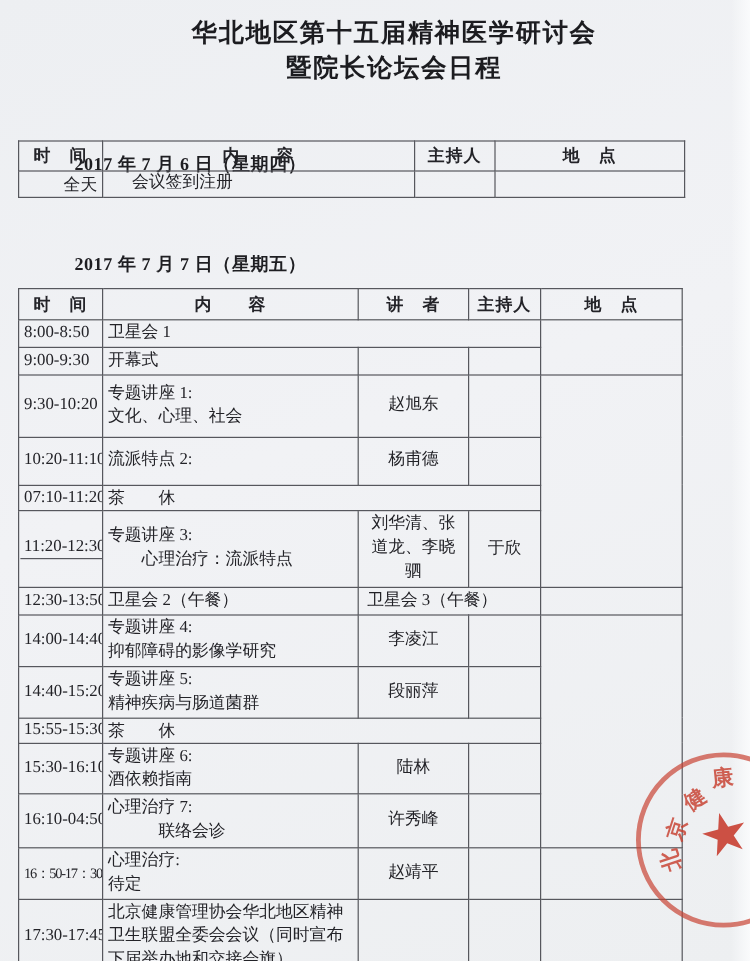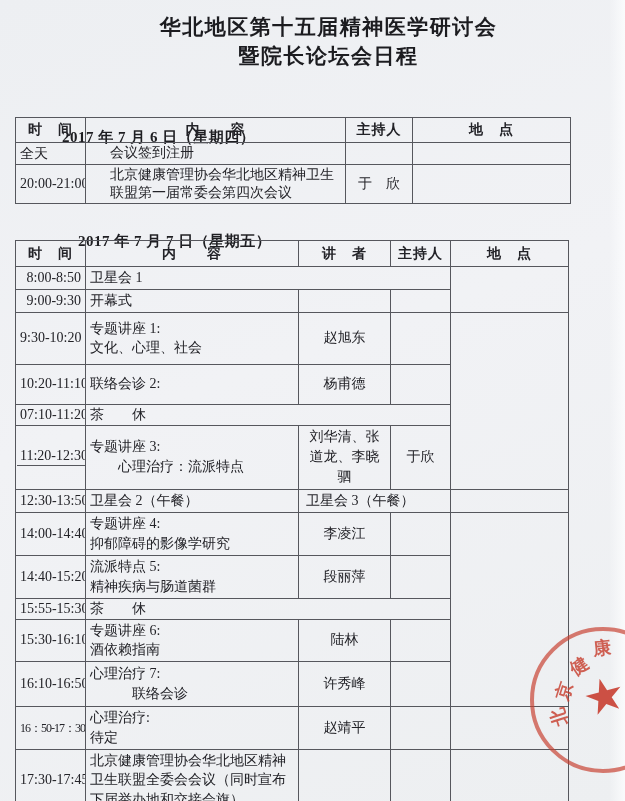--- a/index.html
+++ b/index.html
@@ -18,38 +18,38 @@
   }
   .doc-title{
     position:absolute;top:13px;left:16px;width:100%;
     text-align:center;font-size:21px;font-weight:bold;
     line-height:1.37;letter-spacing:1.5px;color:#1c1c20;
   }
   .date-heading{
     position:absolute;left:62px;
     font-size:15px;font-weight:bold;color:#1e1e22;letter-spacing:.5px;
   }
-  .d1{top:92px;margin-top:36px;} .d2{top:232px;margin-left:16px;}
+  .d1{top:92px;margin-top:36px;} .d2{top:211px;}
   table.sched{
     position:absolute;left:15px;
     border-collapse:collapse;table-layout:fixed;
     background:transparent;
     border-radius:12px;
   }
   .t1{top:117px;width:555px;}
   .t2{top:240px;width:553px;}
   table.sched td{
     border:1px solid #56575d;
     font-size:14px;color:#232328;
     vertical-align:middle;overflow:hidden;
     padding:1px 4px;
   }
   td.hdr{font-weight:bold;font-size:15px;text-align:center;letter-spacing:1px;}
-  td.time{font-size:13px;text-align:right;white-space:nowrap;padding:1px 3px 1px 5px;}
-  td.time.ctr{text-align:left;}
+  td.time{font-size:13px;text-align:left;white-space:nowrap;padding:1px 3px 1px 5px;}
+  td.time.ctr{text-align:right;}
   td.time.tight{font-size:12px;letter-spacing:-1px;}
   td.content{text-align:left;padding-left:7px;white-space:pre-wrap;line-height:1.42;}
   .t1 td.content{line-height:1.3;padding-left:24px;}
   td.tea{text-align:left;padding-right:25px;}
   td.speaker{text-align:center;line-height:1.45;padding:1px 2px;}
   td.speaker.lft{text-align:left;padding-left:7px;}
   td.host{text-align:center;}
   td.lh-tight{line-height:1.38;}
   td.va-top{vertical-align:top;position:relative;}
   .tsplit{display:block;border-top:1px solid #56575d;margin:1px -5px 0 -3px;}
@@ -101,26 +101,20 @@
         <td class="hdr">内　　容</td>
         <td class="hdr">主持人</td>
         <td class="hdr">地　点</td>
       </tr>
       <tr style="height:22px">
         <td class="time ctr">全天</td>
         <td class="content">会议签到注册</td>
         <td class="host"></td>
         <td></td>
       </tr>
-      <tr style="height:36px">
-        <td class="time ctr">20:00-21:00</td>
-        <td class="content">北京健康管理协会华北地区精神卫生联盟第一届常委会第四次会议</td>
-        <td class="host">于　欣</td>
-        <td></td>
-      </tr>
     </tbody>
   </table>
 
   <div class="date-heading d2">2017 年 7 月 7 日（星期五）</div>
 
   <table class="sched t2">
     <colgroup>
         <col style="width:70px">
         <col style="width:213px">
         <col style="width:92px">
@@ -153,21 +147,21 @@
         <td class="time">9:30-10:20</td>
         <td class="content">专题讲座 1:
 文化、心理、社会</td>
         <td class="speaker">赵旭东</td>
         <td class="host"></td>
         <td rowspan="4"></td>
       </tr>
 
       <tr style="height:40px">
         <td class="time">10:20-11:10</td>
-        <td class="content">联络会诊 2:</td>
+        <td class="content">流派特点 2:</td>
         <td class="speaker">杨甫德</td>
         <td class="host"></td>
       </tr>
 
       <tr style="height:21px">
         <td class="time">07:10-11:20</td>
         <td class="tea" colspan="3">茶　　休</td>
       </tr>
 
       <tr style="height:60px">
@@ -189,41 +183,41 @@
         <td class="time">14:00-14:40</td>
         <td class="content">专题讲座 4:
 抑郁障碍的影像学研究</td>
         <td class="speaker">李凌江</td>
         <td class="host"></td>
         <td rowspan="5"></td>
       </tr>
 
       <tr style="height:40px">
         <td class="time">14:40-15:20</td>
-        <td class="content">流派特点 5:
+        <td class="content">专题讲座 5:
 精神疾病与肠道菌群</td>
         <td class="speaker">段丽萍</td>
         <td class="host"></td>
       </tr>
 
       <tr style="height:20px">
         <td class="time">15:55-15:30</td>
         <td class="tea" colspan="3">茶　　休</td>
       </tr>
 
       <tr style="height:40px">
         <td class="time">15:30-16:10</td>
         <td class="content">专题讲座 6:
 酒依赖指南</td>
         <td class="speaker">陆林</td>
         <td class="host"></td>
       </tr>
 
       <tr style="height:45px">
-        <td class="time">16:10-16:50</td>
+        <td class="time">16:10-04:50</td>
         <td class="content">心理治疗 7:
 　　　联络会诊</td>
         <td class="speaker">许秀峰</td>
         <td class="host"></td>
       </tr>
 
       <tr style="height:39px">
         <td class="time tight">16：50-17：30</td>
         <td class="content">心理治疗:
 待定</td>

